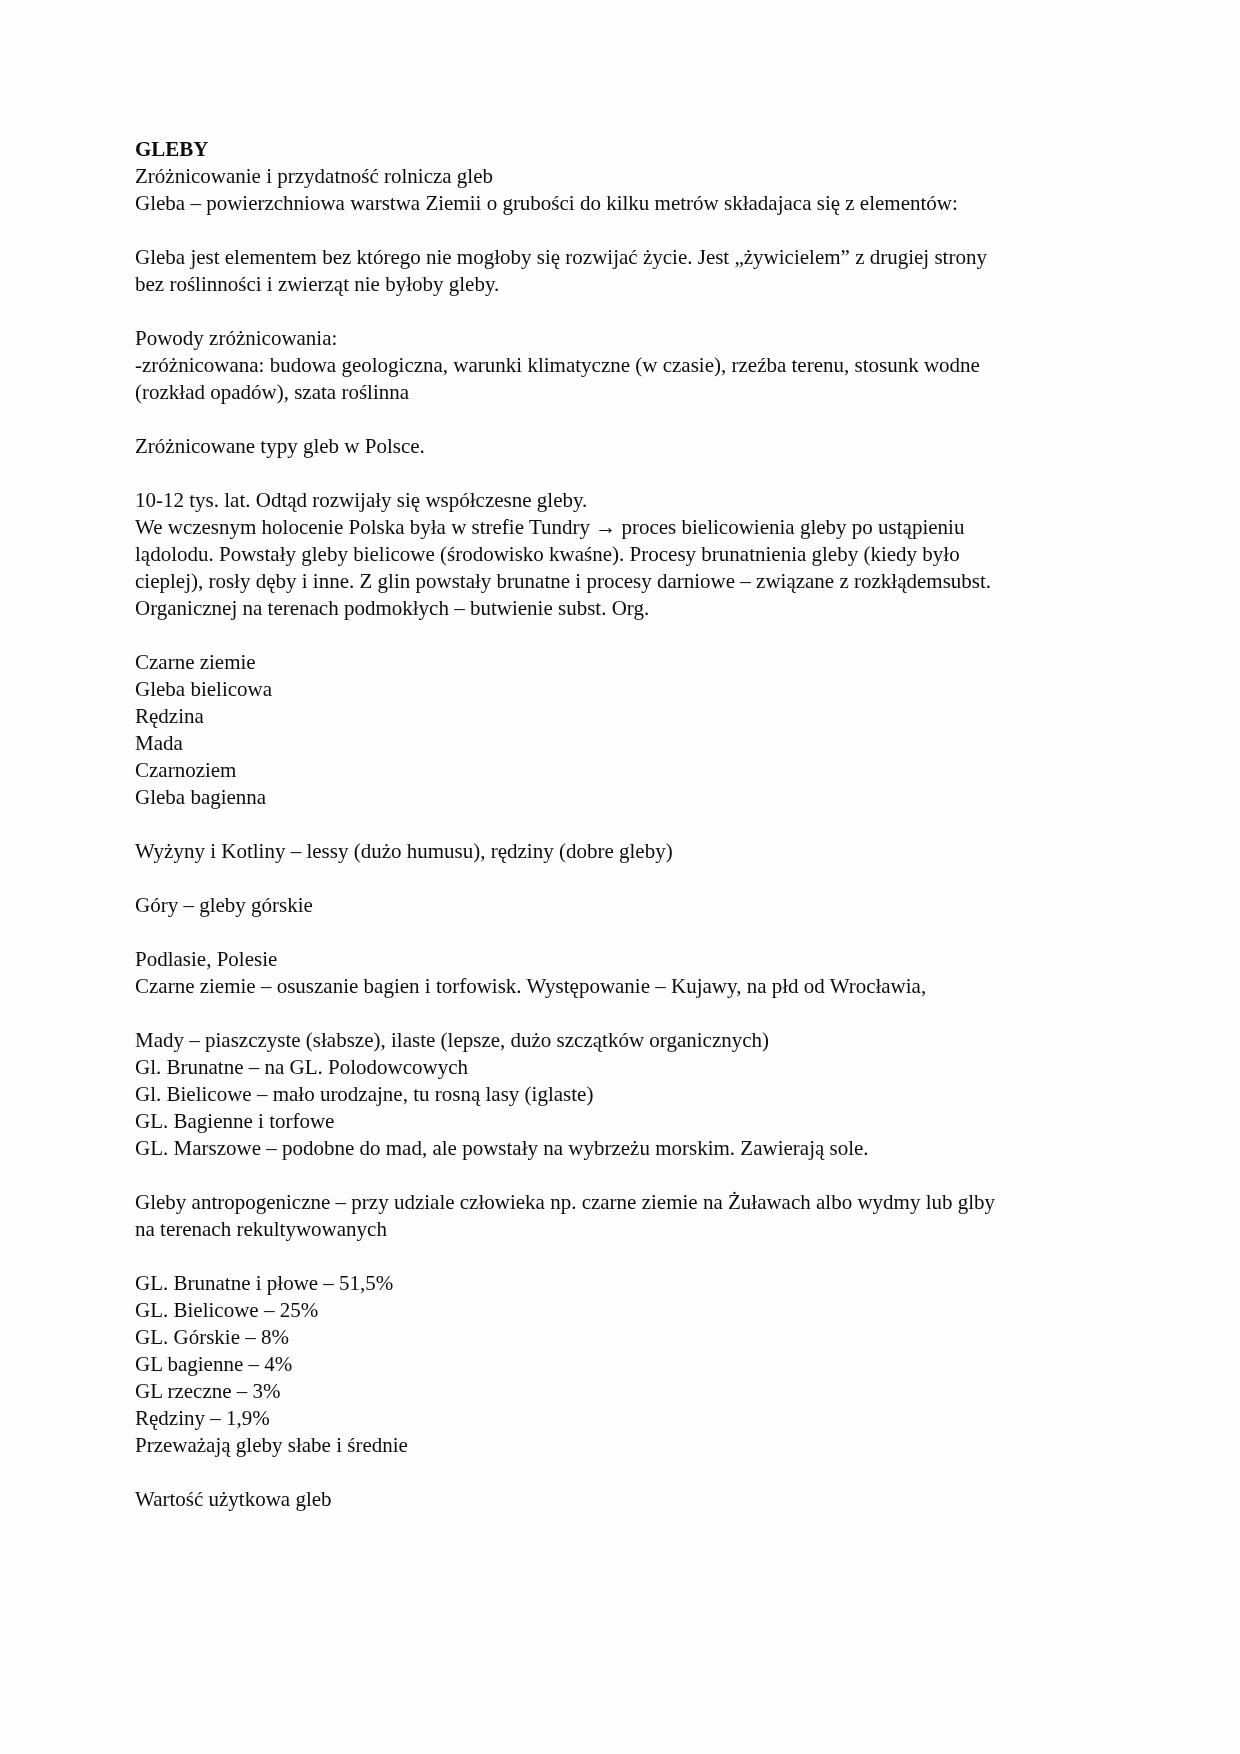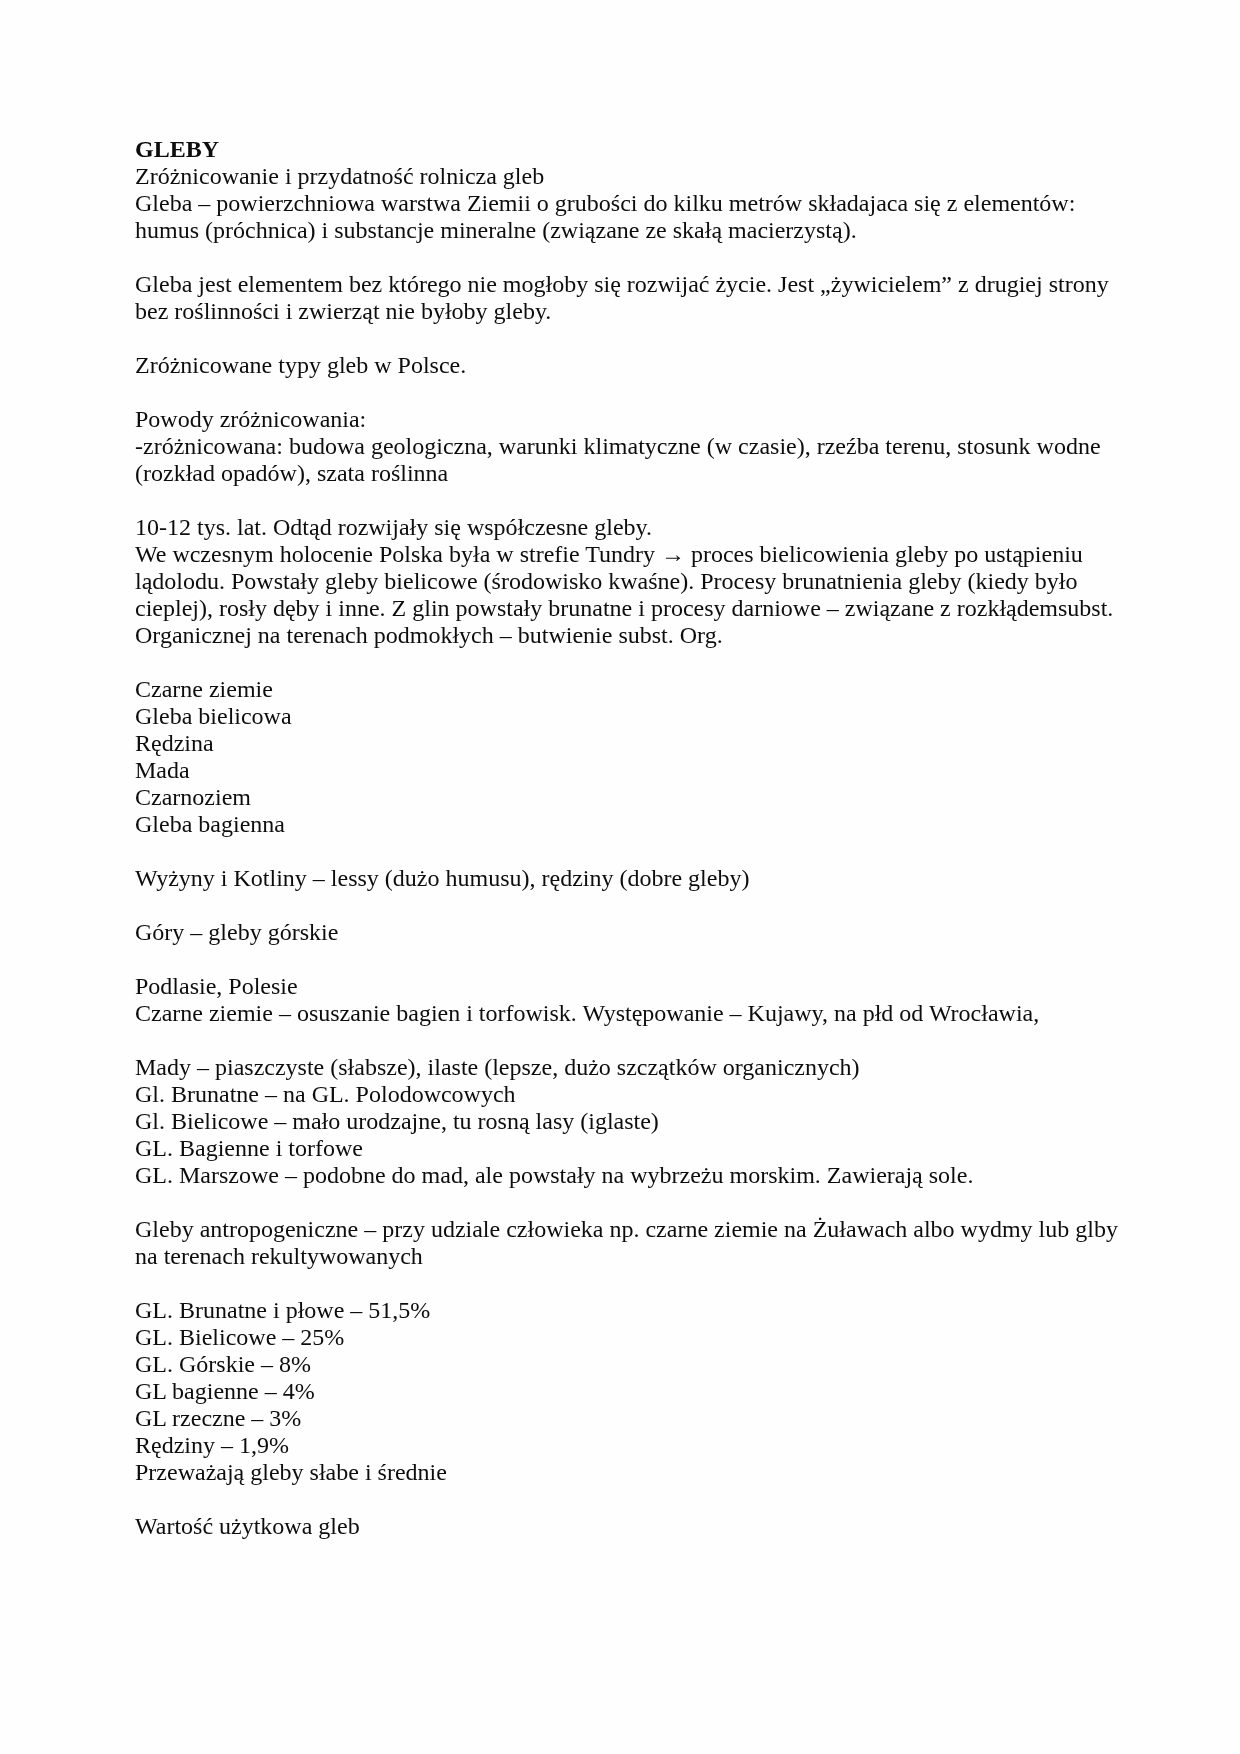--- a/index.html
+++ b/index.html
@@ -14,21 +14,21 @@
     background: #fefefe;
     overflow: hidden;
     font-family: "Liberation Serif", "DejaVu Serif", serif;
     color: #0d0d0d;
   }
   .content {
     position: absolute;
     left: 135px;
     top: 136px;
     width: 985px;
-    font-size: 24px;
+    font-size: 21px;
     line-height: 27px;
     -webkit-font-smoothing: antialiased;
   }
   .block {
     margin: 0 0 27px 0;
     padding: 0;
   }
   .line {
     display: block;
     white-space: nowrap;
@@ -39,33 +39,32 @@
 </style>
 </head>
 <body>
 
 <div class="page">
   <div class="content">
       <p class="block">
         <span class="line bold">GLEBY</span>
         <span class="line">Zróżnicowanie i przydatność rolnicza gleb</span>
         <span class="line">Gleba – powierzchniowa warstwa Ziemii o grubości do kilku metrów składajaca się z elementów:</span>
-        <span class="line">humus (próchnica) i substancje mineralne (związane ze skałą macierzystą).</span>
       </p>
       <p class="block">
         <span class="line">Gleba jest elementem bez którego nie mogłoby się rozwijać życie. Jest „żywicielem” z drugiej strony</span>
         <span class="line">bez roślinności i zwierząt nie byłoby gleby.</span>
       </p>
       <p class="block">
-        <span class="line">Zróżnicowane typy gleb w Polsce.</span>
-      </p>
-      <p class="block">
         <span class="line">Powody zróżnicowania:</span>
         <span class="line">-zróżnicowana: budowa geologiczna, warunki klimatyczne (w czasie), rzeźba terenu, stosunk wodne</span>
         <span class="line">(rozkład opadów), szata roślinna</span>
+      </p>
+      <p class="block">
+        <span class="line">Zróżnicowane typy gleb w Polsce.</span>
       </p>
       <p class="block">
         <span class="line">10-12 tys. lat. Odtąd rozwijały się współczesne gleby.</span>
         <span class="line">We wczesnym holocenie Polska była w strefie Tundry → proces bielicowienia gleby po ustąpieniu</span>
         <span class="line">lądolodu. Powstały gleby bielicowe (środowisko kwaśne). Procesy brunatnienia gleby (kiedy było</span>
         <span class="line">cieplej), rosły dęby i inne. Z glin powstały brunatne i procesy darniowe – związane z rozkłądemsubst.</span>
         <span class="line">Organicznej na terenach podmokłych – butwienie subst. Org.</span>
       </p>
       <p class="block">
         <span class="line">Czarne ziemie</span>

